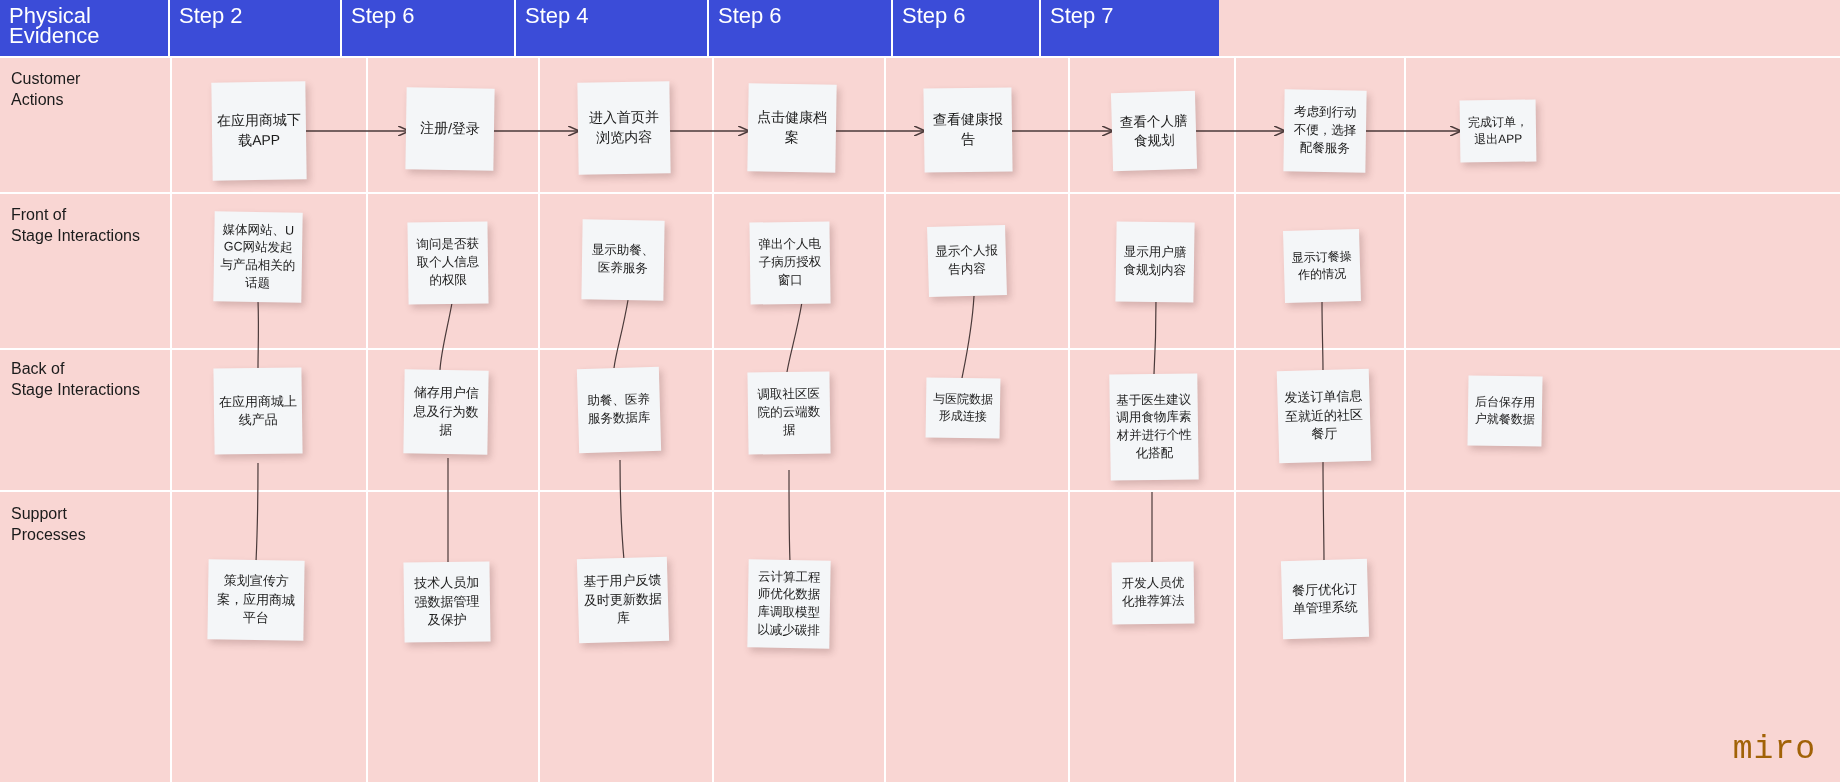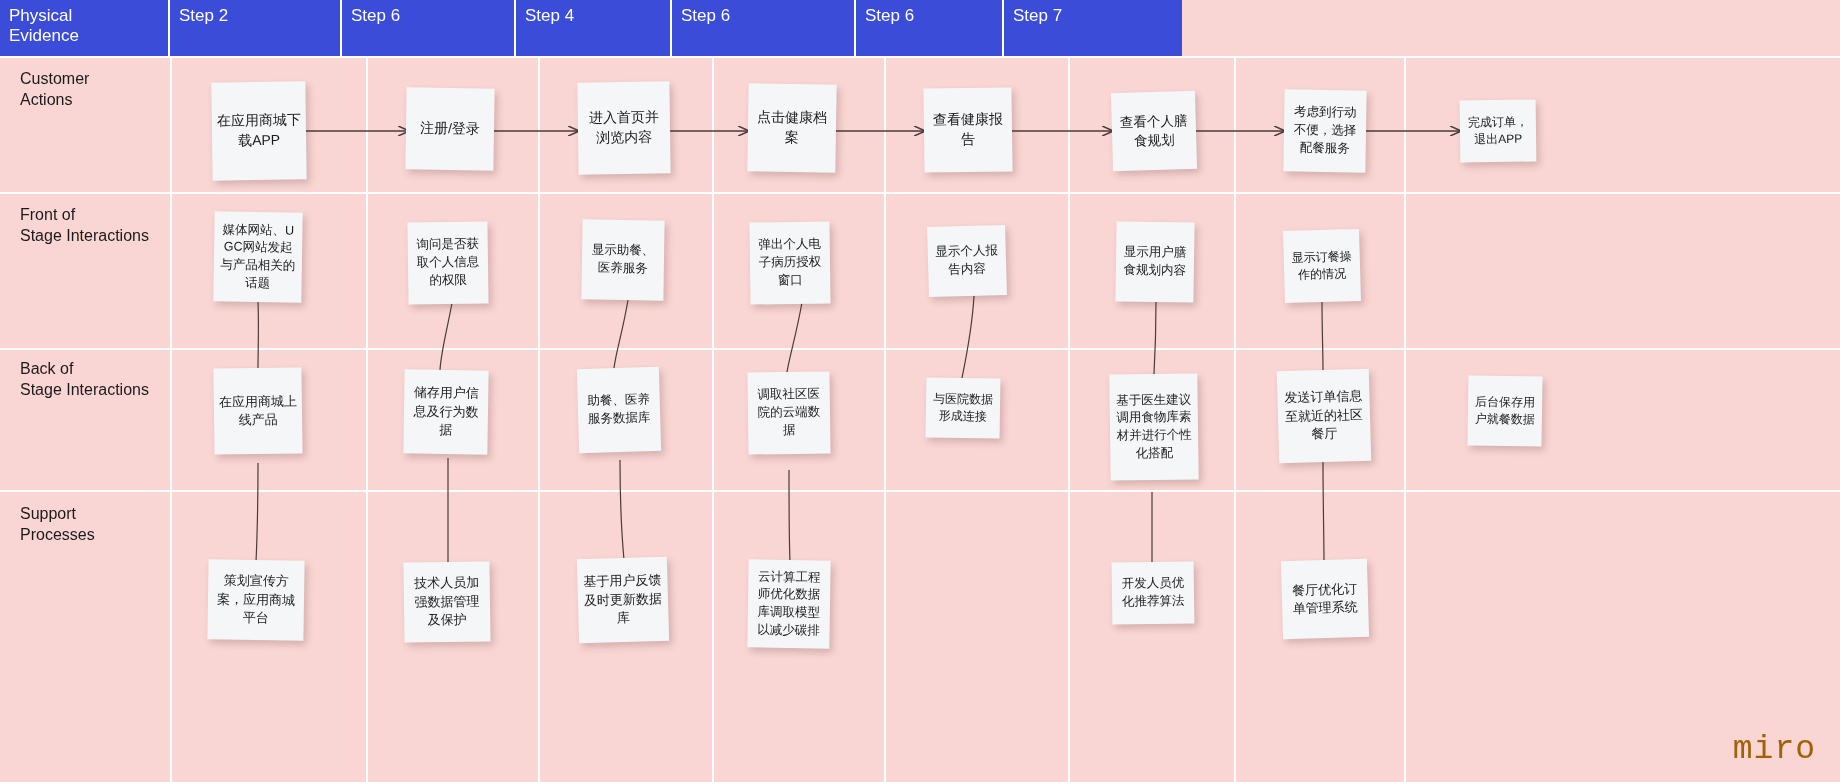--- a/index.html
+++ b/index.html
@@ -17,35 +17,35 @@
 
   
   .header-row {
     position: absolute; top: 0; left: 0;
     width: 1840px; height: 58px;
     display: flex;
   }
   .hdr-cell {
     background: #3b4cd8;
     color: #ffffff;
-    font-size: 17px;
+    font-size: 22px;
     line-height: 20px;
     padding: 6px 0 0 9px;
     border-right: 2px solid #ffffff;
     position: relative;
     display: flex;
     align-items: flex-start;
   }
   .hdr-cell:last-child { border-right: none; }
   .hdr-cell span { display: block; white-space: pre-line; }
 
   
   .lane-label {
     position: absolute;
-    left: 17px;
+    left: 8px;
     width: 170px;
     color: #1b1b1b;
     font-size: 16px;
     line-height: 21px;
     padding-left: 3px;
     white-space: pre-line;
     z-index: 4;
   }
 
   
@@ -113,21 +113,21 @@
     <div class="hdr-cell" style="width:170px">
       <span>Physical
 Evidence</span>
     </div>
     <div class="hdr-cell" style="width:172px">
       <span>Step 2</span>
     </div>
     <div class="hdr-cell" style="width:174px">
       <span>Step 6</span>
     </div>
-    <div class="hdr-cell" style="width:156px">
+    <div class="hdr-cell" style="width:193px">
       <span>Step 4</span>
     </div>
     <div class="hdr-cell" style="width:184px">
       <span>Step 6</span>
     </div>
     <div class="hdr-cell" style="width:148px">
       <span>Step 6</span>
     </div>
     <div class="hdr-cell" style="width:178px">
       <span>Step 7</span>

